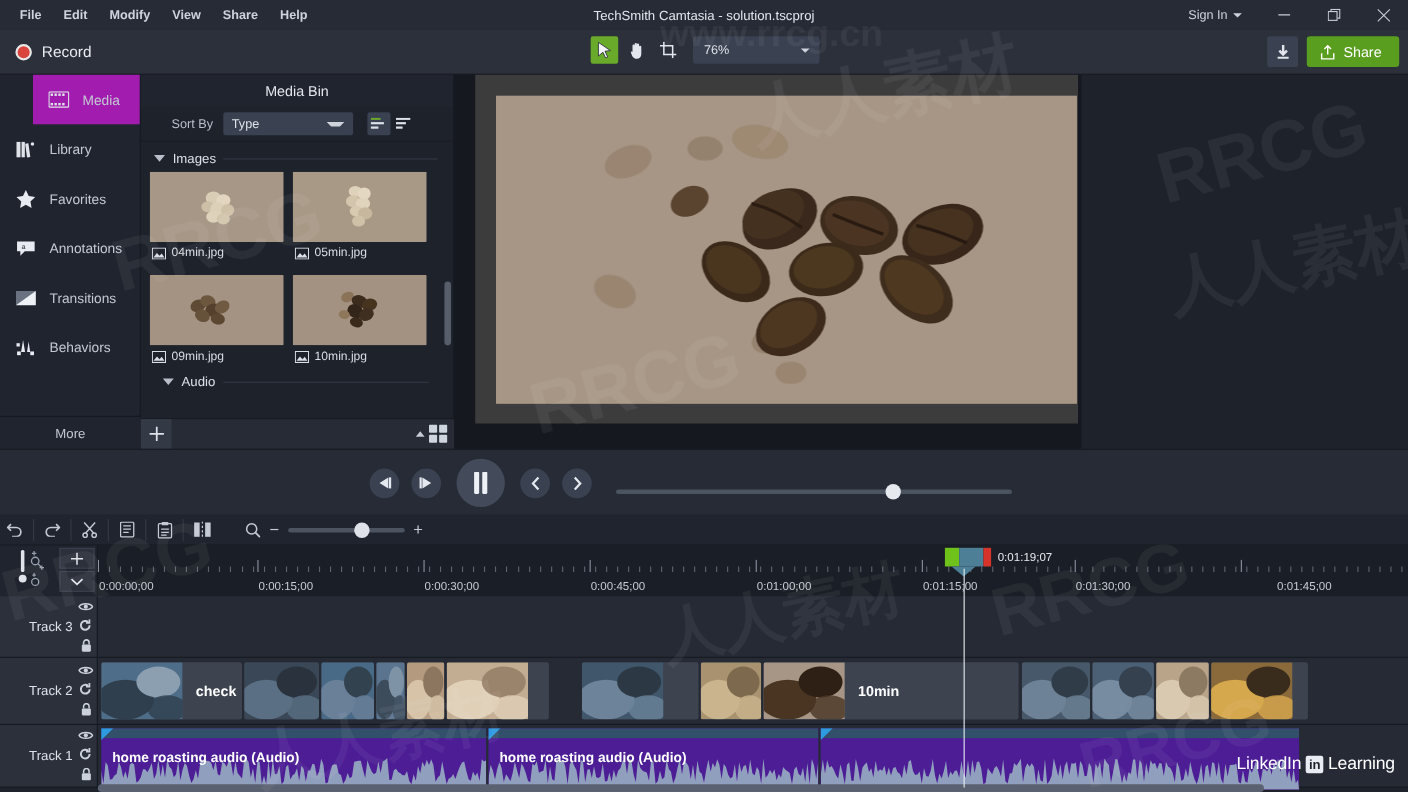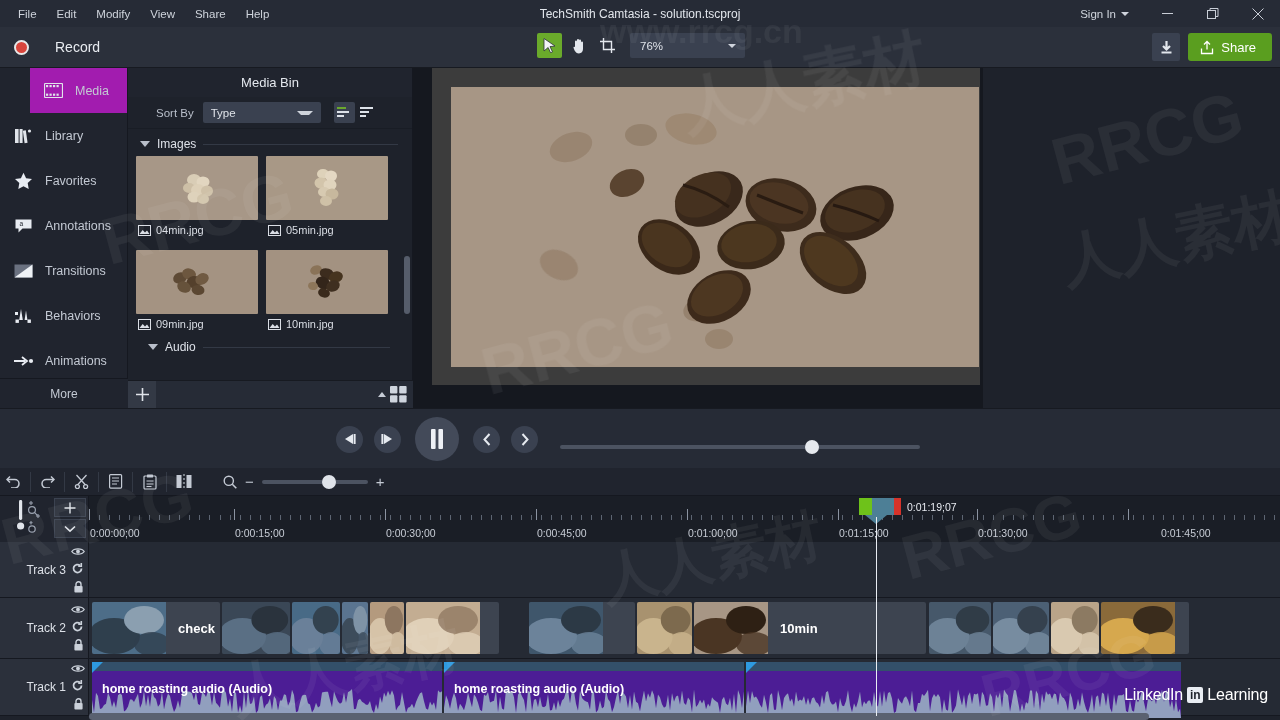--- a/index.html
+++ b/index.html
@@ -16,20 +16,21 @@
   
   .titlebar {
     position: absolute; left: 0; top: 0; width: 1280px; height: 27px;
     background: #262b36;
     display: flex; align-items: center;
   }
   .menu { display: flex; align-items: center; gap: 0; padding-left: 8px; }
   .menu-item {
     font-size: 11.5px; color: #cfd4dc; padding: 4px 10px; cursor: default;
     white-space: nowrap;
+    font-weight: bold;
   }
   .win-title {
     position: absolute; left: 0; right: 0; text-align: center;
     font-size: 12px; color: #e2e6ec; pointer-events: none;
   }
   .tb-right {
     position: absolute; right: 0; top: 0; height: 27px;
     display: flex; align-items: center;
   }
   .signin {
@@ -46,21 +47,21 @@
   }
   .wbtn svg { display: block; }
 
   
   .toolbar {
     position: absolute; left: 0; top: 27px; width: 1280px; height: 41px;
     background: #2b303b; display: flex; align-items: center;
     border-bottom: 1px solid #171a21;
   }
   .record-btn {
-    display: flex; align-items: center; gap: 26px; padding: 0 14px;
+    display: flex; align-items: center; gap: 9px; padding: 0 14px;
     height: 41px; width: 128px;
   }
   .record-dot {
     width: 15px; height: 15px; border-radius: 50%;
     background: #d9453c; border: 2px solid #e8e8e8;
   }
   .record-label { font-size: 14px; color: #e8ebf0; }
 
   .tool-center {
     position: absolute; left: 537px; top: 6px;
@@ -478,29 +479,20 @@
       <span class="nav-ico">
         <svg width="19" height="16" viewBox="0 0 19 16">
             <path d="M7 1l1.8 11h-3.6z" fill="#e8ecf2"></path>
             <path d="M12 2.5l1.4 9.5h-2.8z" fill="#e8ecf2"></path>
             <rect x="1" y="4" width="3" height="3" fill="#e8ecf2"></rect>
             <rect x="1.5" y="11.5" width="3.4" height="3.4" fill="#e8ecf2"></rect>
             <rect x="13.5" y="11.5" width="3.4" height="3.4" fill="#e8ecf2"></rect>
           </svg>
       </span>
       <span>Behaviors</span>
-    </div>
-    <div class="nav-item">
-      <span class="nav-ico">
-        <svg width="20" height="12" viewBox="0 0 20 12">
-            <path d="M0 6h11M8 2l5 4-5 4" stroke="#e8ecf2" stroke-width="1.8" fill="none"></path>
-            <circle cx="17" cy="6" r="2.1" fill="#e8ecf2"></circle>
-          </svg>
-      </span>
-      <span>Animations</span>
     </div>
     <div class="nav-more">More</div>
   </div>
 
   <div class="mediabin">
     <div class="bin-title">Media Bin</div>
     <div class="bin-sort">
       <span class="sort-label">Sort By</span>
       <div class="sort-sel">
         <span>Type</span>

